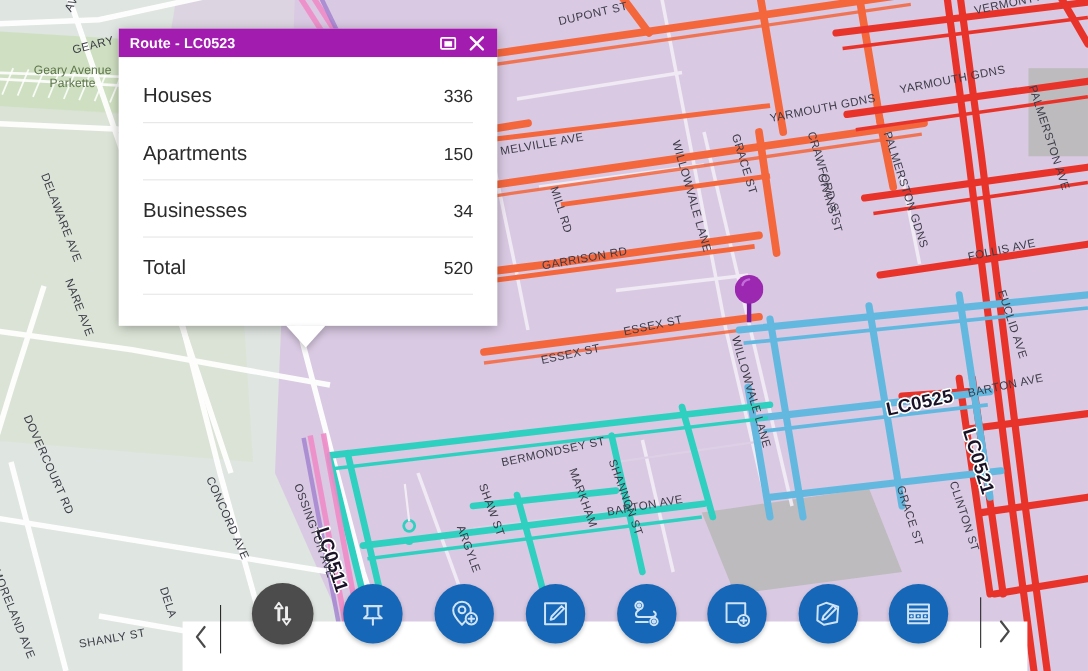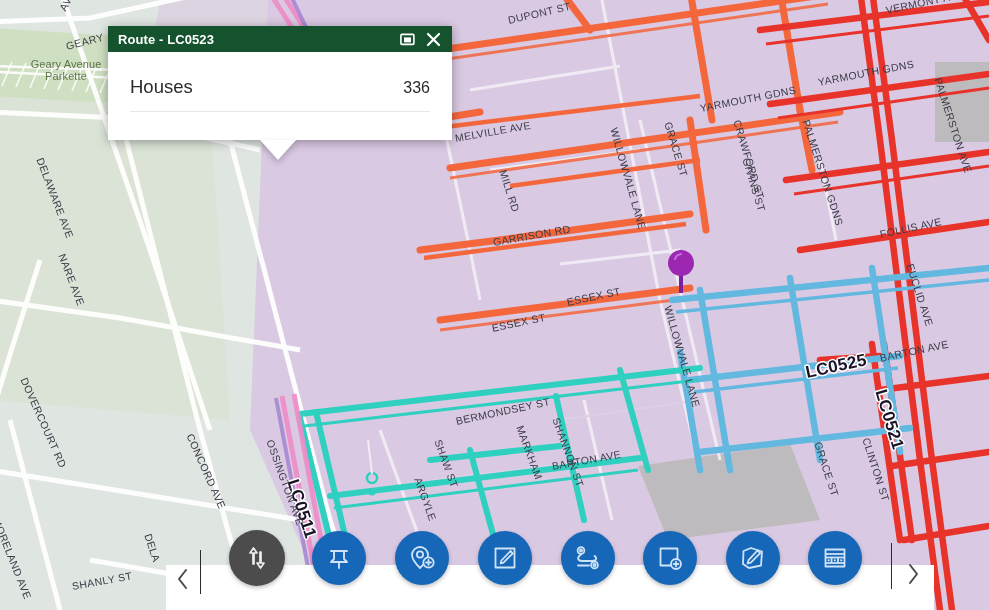--- a/index.html
+++ b/index.html
@@ -30,21 +30,21 @@
     position: absolute;
     left: 108px;
     top: 26px;
     width: 344px;
     background: #ffffff;
     box-shadow: 0 2px 10px rgba(0,0,0,0.35);
     z-index: 40;
   }
   #popup-header {
     height: 26px;
-    background: #14532d;
+    background: #a21caf;
     display: flex;
     align-items: center;
     padding: 0 6px 0 10px;
     color: #ffffff;
   }
   #popup-title {
     flex: 1;
     font-size: 13px;
     font-weight: bold;
     letter-spacing: 0.1px;
@@ -430,20 +430,32 @@
         <svg width="15" height="15" viewBox="0 0 15 15" xmlns="http://www.w3.org/2000/svg">
           <path d="M 2 2 L 13 13 M 13 2 L 2 13" stroke="#ffffff" stroke-width="2.2" stroke-linecap="round"></path>
         </svg>
       </div>
     </div>
     <div id="popup-body">
       <div class="row">
         <span class="row-label">Houses</span>
         <span class="row-value">336</span>
       </div>
+      <div class="row">
+        <span class="row-label">Apartments</span>
+        <span class="row-value">150</span>
+      </div>
+      <div class="row">
+        <span class="row-label">Businesses</span>
+        <span class="row-value">34</span>
+      </div>
+      <div class="row">
+        <span class="row-label">Total</span>
+        <span class="row-value">520</span>
+      </div>
     </div>
     <div id="popup-tail"></div>
   </div>
 
   <div id="toolbar"></div>
   <div class="divider-l"></div>
   <div class="divider-r"></div>
 
   <div id="toolbar-arrow-left">
     <svg width="14" height="22" viewBox="0 0 14 22" xmlns="http://www.w3.org/2000/svg">

